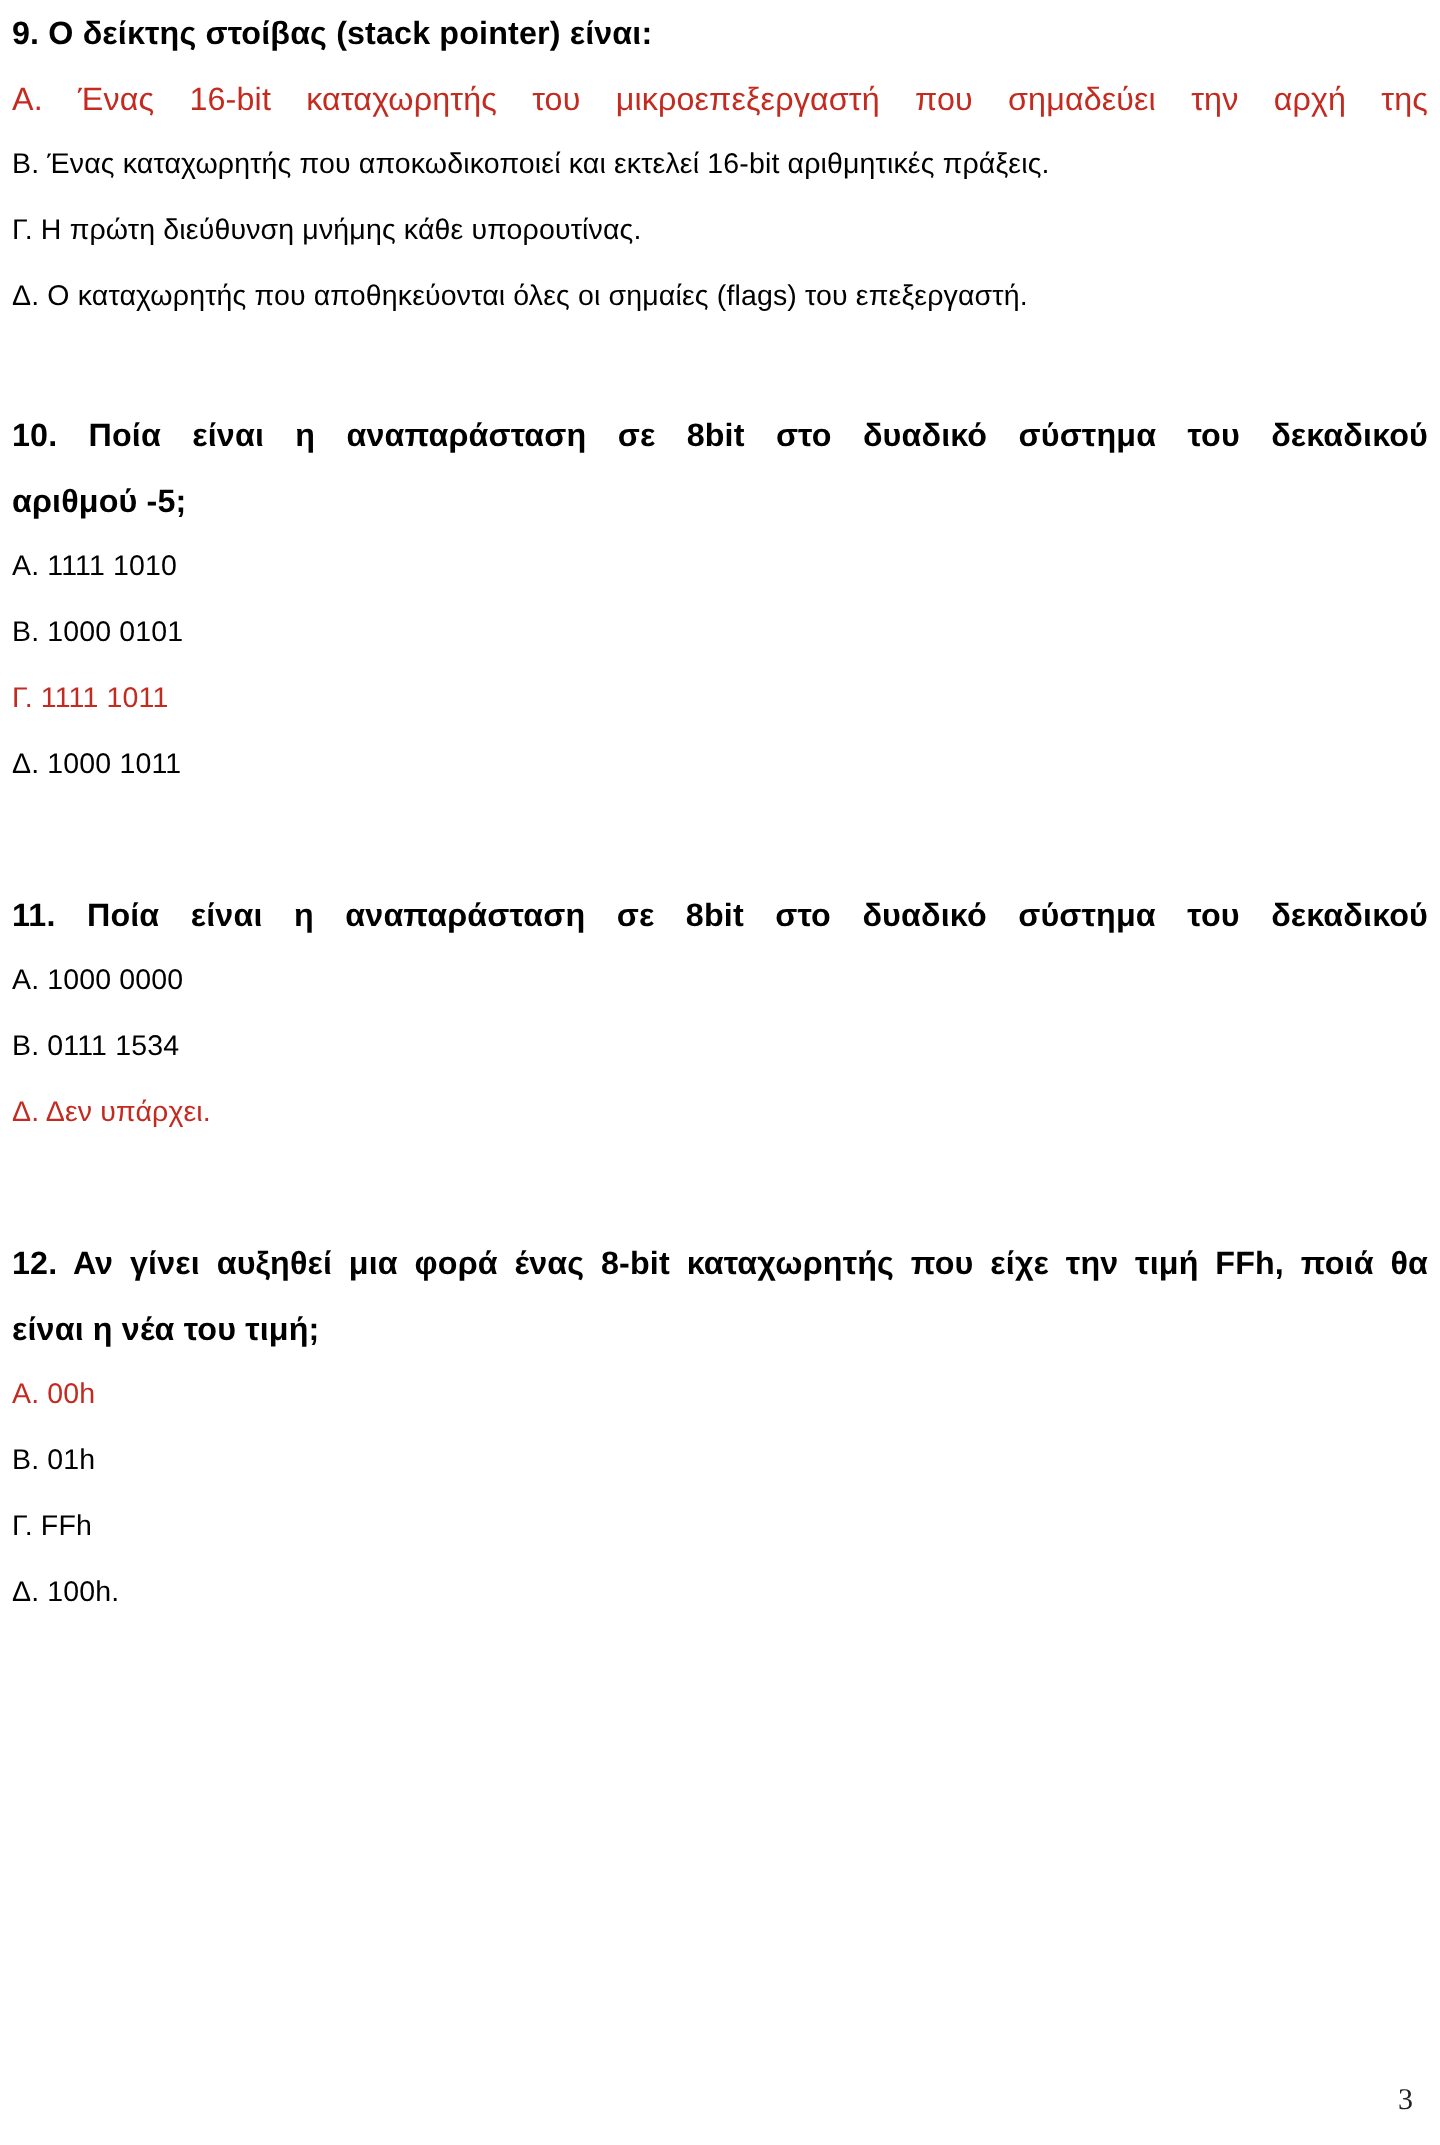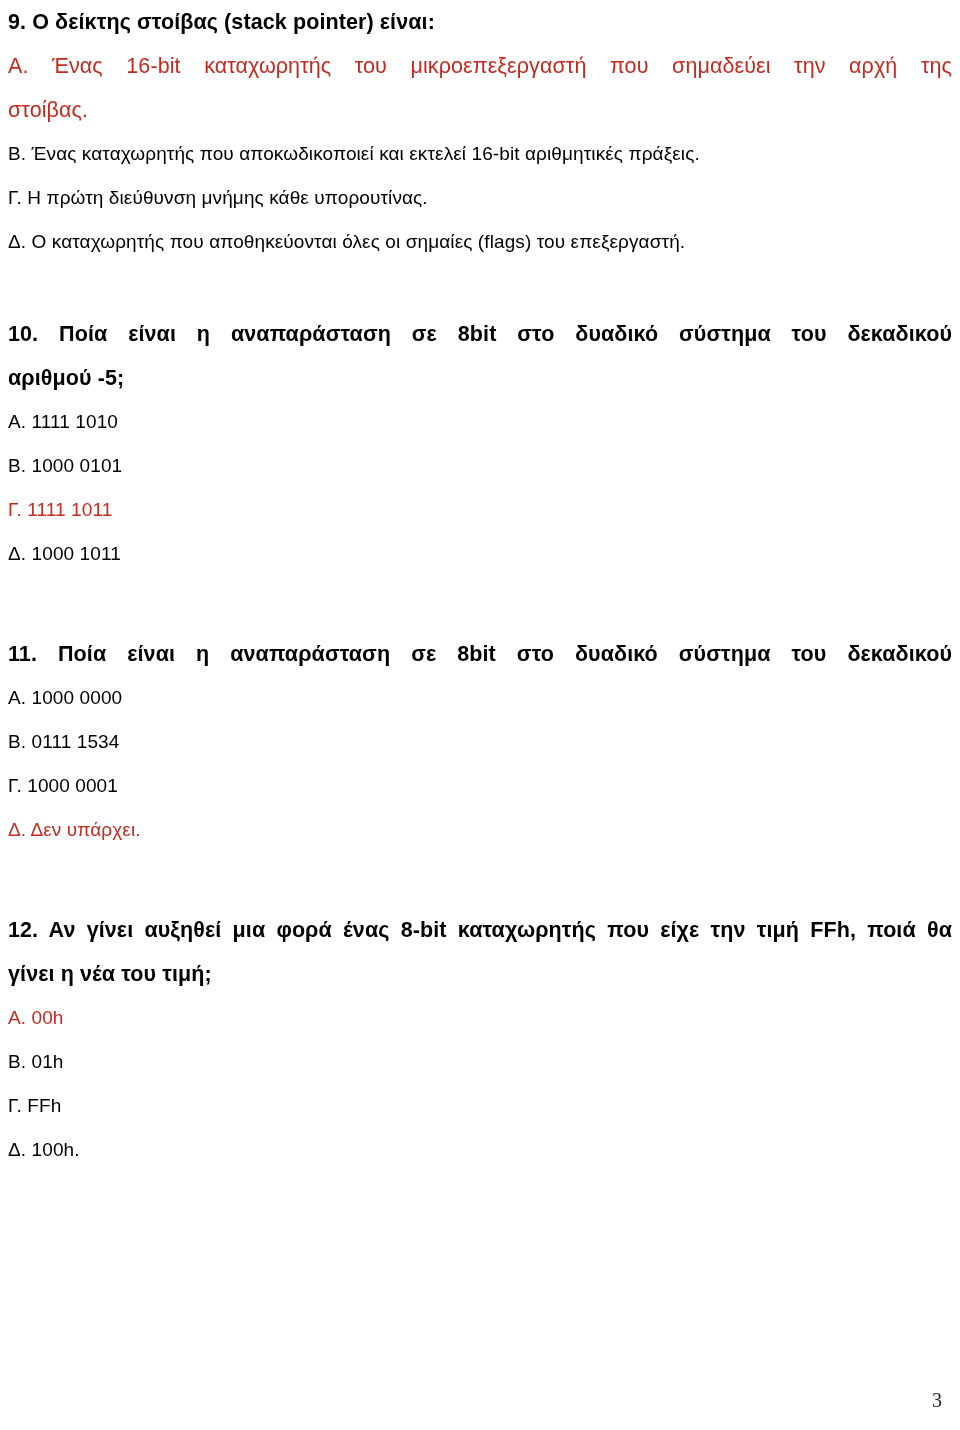--- a/index.html
+++ b/index.html
@@ -70,21 +70,20 @@
 </head>
 <body>
 
 <div class="page">
 
   <div class="q-block">
 
     <div class="line heading black">9. Ο δείκτης στοίβας (stack pointer) είναι:</div>
 
     <div class="line justify-full red">Α. Ένας 16-bit καταχωρητής του μικροεπεξεργαστή που σημαδεύει την αρχή της</div>
-    <div class="line red">στοίβας.</div>
 
     <div class="line opt black">Β. Ένας καταχωρητής που αποκωδικοποιεί και εκτελεί 16-bit αριθμητικές πράξεις.</div>
 
     <div class="line opt black">Γ. Η πρώτη διεύθυνση μνήμης κάθε υπορουτίνας.</div>
 
     <div class="line opt black">Δ. Ο καταχωρητής που αποθηκεύονται όλες οι σημαίες (flags) του επεξεργαστή.</div>
   </div>
 
   <div class="gap-md"></div>
 
@@ -105,31 +104,30 @@
   <div class="gap-lg"></div>
 
   <div class="q-block">
 
     <div class="line heading justify-full black">11. Ποία είναι η αναπαράσταση σε 8bit στο δυαδικό σύστημα του δεκαδικού</div>
 
     <div class="line opt black">Α. 1000 0000</div>
 
     <div class="line opt black">Β. 0111 1534</div>
 
-    <div class="line opt black">Γ. 1000 0001</div>
 
     <div class="line opt red">Δ. Δεν υπάρχει.</div>
   </div>
 
   <div class="gap-lg"></div>
 
   <div class="q-block">
 
     <div class="line heading justify-full black">12. Αν γίνει αυξηθεί μια φορά ένας 8-bit καταχωρητής που είχε την τιμή FFh, ποιά θα</div>
-    <div class="line heading black">γίνει η νέα του τιμή;</div>
+    <div class="line heading black">είναι η νέα του τιμή;</div>
 
     <div class="line opt red">Α. 00h</div>
 
     <div class="line opt black">Β. 01h</div>
 
     <div class="line opt black">Γ. FFh</div>
 
     <div class="line opt black">Δ. 100h.</div>
   </div>
 

